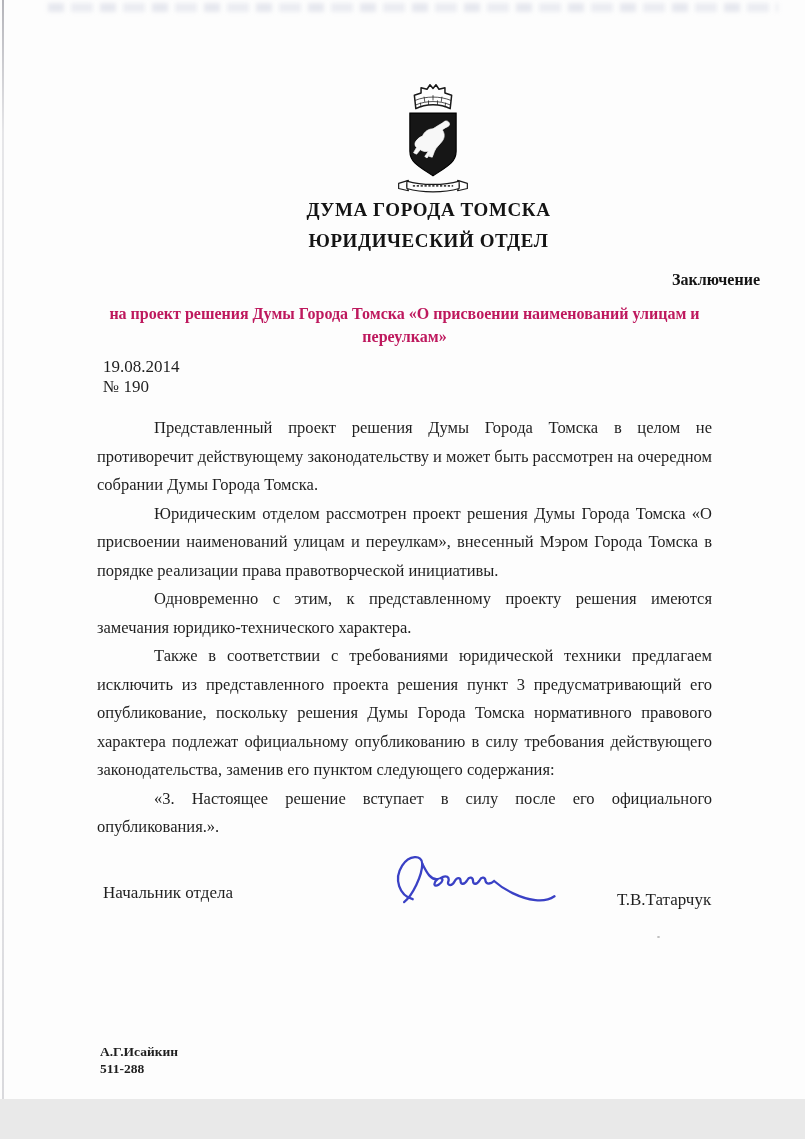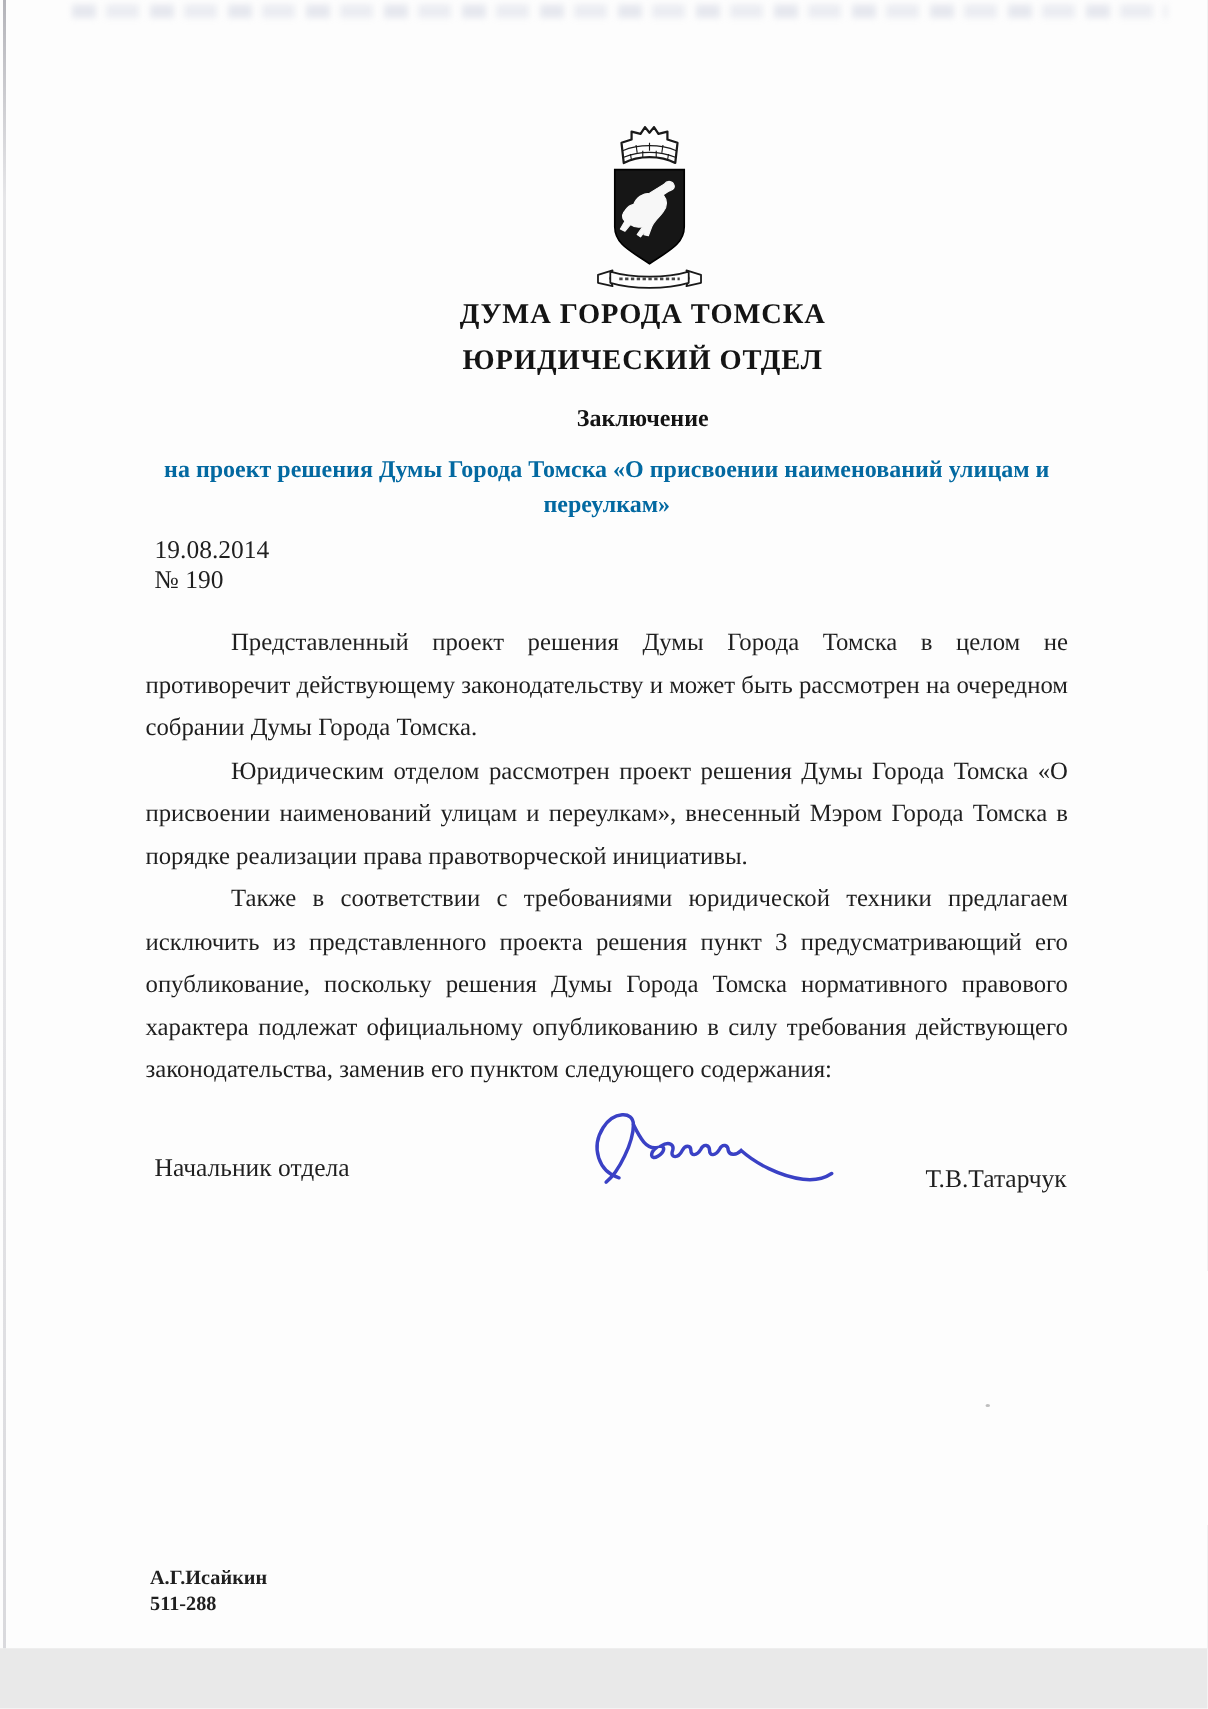--- a/index.html
+++ b/index.html
@@ -31,23 +31,23 @@
   
   .emblem{display:block;margin:84px auto 3px auto;margin-left:395px;}
 
   
   .head-wrap{margin:0 45px 0 97px;text-align:center;}
   .org-line{
     font-weight:bold;font-size:19px;line-height:22px;margin:0 0 9px 0;
     letter-spacing:.6px;color:#141414;
   }
   .org-line2{margin-bottom:0;}
-  .doc-type{font-weight:bold;font-size:16px;line-height:19px;margin:18px 0 0 0;color:#141414;}
+  .doc-type{font-weight:bold;font-size:16px;line-height:19px;margin:18px 0 0 0;color:#141414;text-align:right;}
   .subject-wrap{margin:13px 0 0 97px;width:615px;text-align:center;}
-  .subject{font-weight:bold;font-size:16px;line-height:23px;margin:0;color:#0369a1;}
+  .subject{font-weight:bold;font-size:16px;line-height:23px;margin:0;color:#be185d;}
 
   
   .meta-row{
     display:flex;justify-content:space-between;align-items:flex-start;
     margin:9px 52px 0 103px;font-size:17px;line-height:20px;flex-direction:column;
   }
 
   
   .body-text{margin:17px 93px 0 97px;}
   .body-text p{
@@ -123,21 +123,23 @@
   </div>
 
   <div class="meta-row">
     <span>19.08.2014</span>
     <span>№ 190</span>
   </div>
 
   <div class="body-text">
       <p>Представленный проект решения Думы Города Томска в целом не противоречит действующему законодательству и может быть рассмотрен на очередном собрании Думы Города Томска.</p>
       <p>Юридическим отделом рассмотрен проект решения Думы Города Томска «О присвоении наименований улицам и переулкам», внесенный Мэром Города Томска в порядке реализации права правотворческой инициативы.</p>
+      <p>Одновременно с этим, к представленному проекту решения имеются замечания юридико-технического характера.</p>
       <p>Также в соответствии с требованиями юридической техники предлагаем исключить из представленного проекта решения пункт 3 предусматривающий его опубликование, поскольку решения Думы Города Томска нормативного правового характера подлежат официальному опубликованию в силу требования действующего законодательства, заменив его пунктом следующего содержания:</p>
+      <p>«3. Настоящее решение вступает в силу после его официального опубликования.».</p>
     </div>
 
   <div class="sign-block">
     <span class="sign-position">Начальник отдела</span>
     <svg class="sign-svg" width="182" height="62" viewBox="0 0 190 62" aria-hidden="true">
       <g fill="none" stroke="#3a41c5" stroke-width="2.4" stroke-linecap="round">
         <path d="M31 50 C 17 46 11 29 20 15 C 27 4 41 3 41 13 C 41 25 31 46 22 53"></path>
         <path d="M41 13 C 46 23 50 30 57 29 C 52 33 53 38 58 35 C 63 32 63 28 60 28 C 66 24 70 27 68 32 C 67 36 72 37 75 31 C 77 27 81 27 81 31 C 81 35 85 35 88 30 C 90 26 94 27 94 31 C 94 35 98 35 101 30 C 103 26 107 27 107 31 C 108 35 113 34 116 31 C 126 40 143 49 159 51 C 167 52 173 51 179 47"></path>
       </g>
     </svg>

